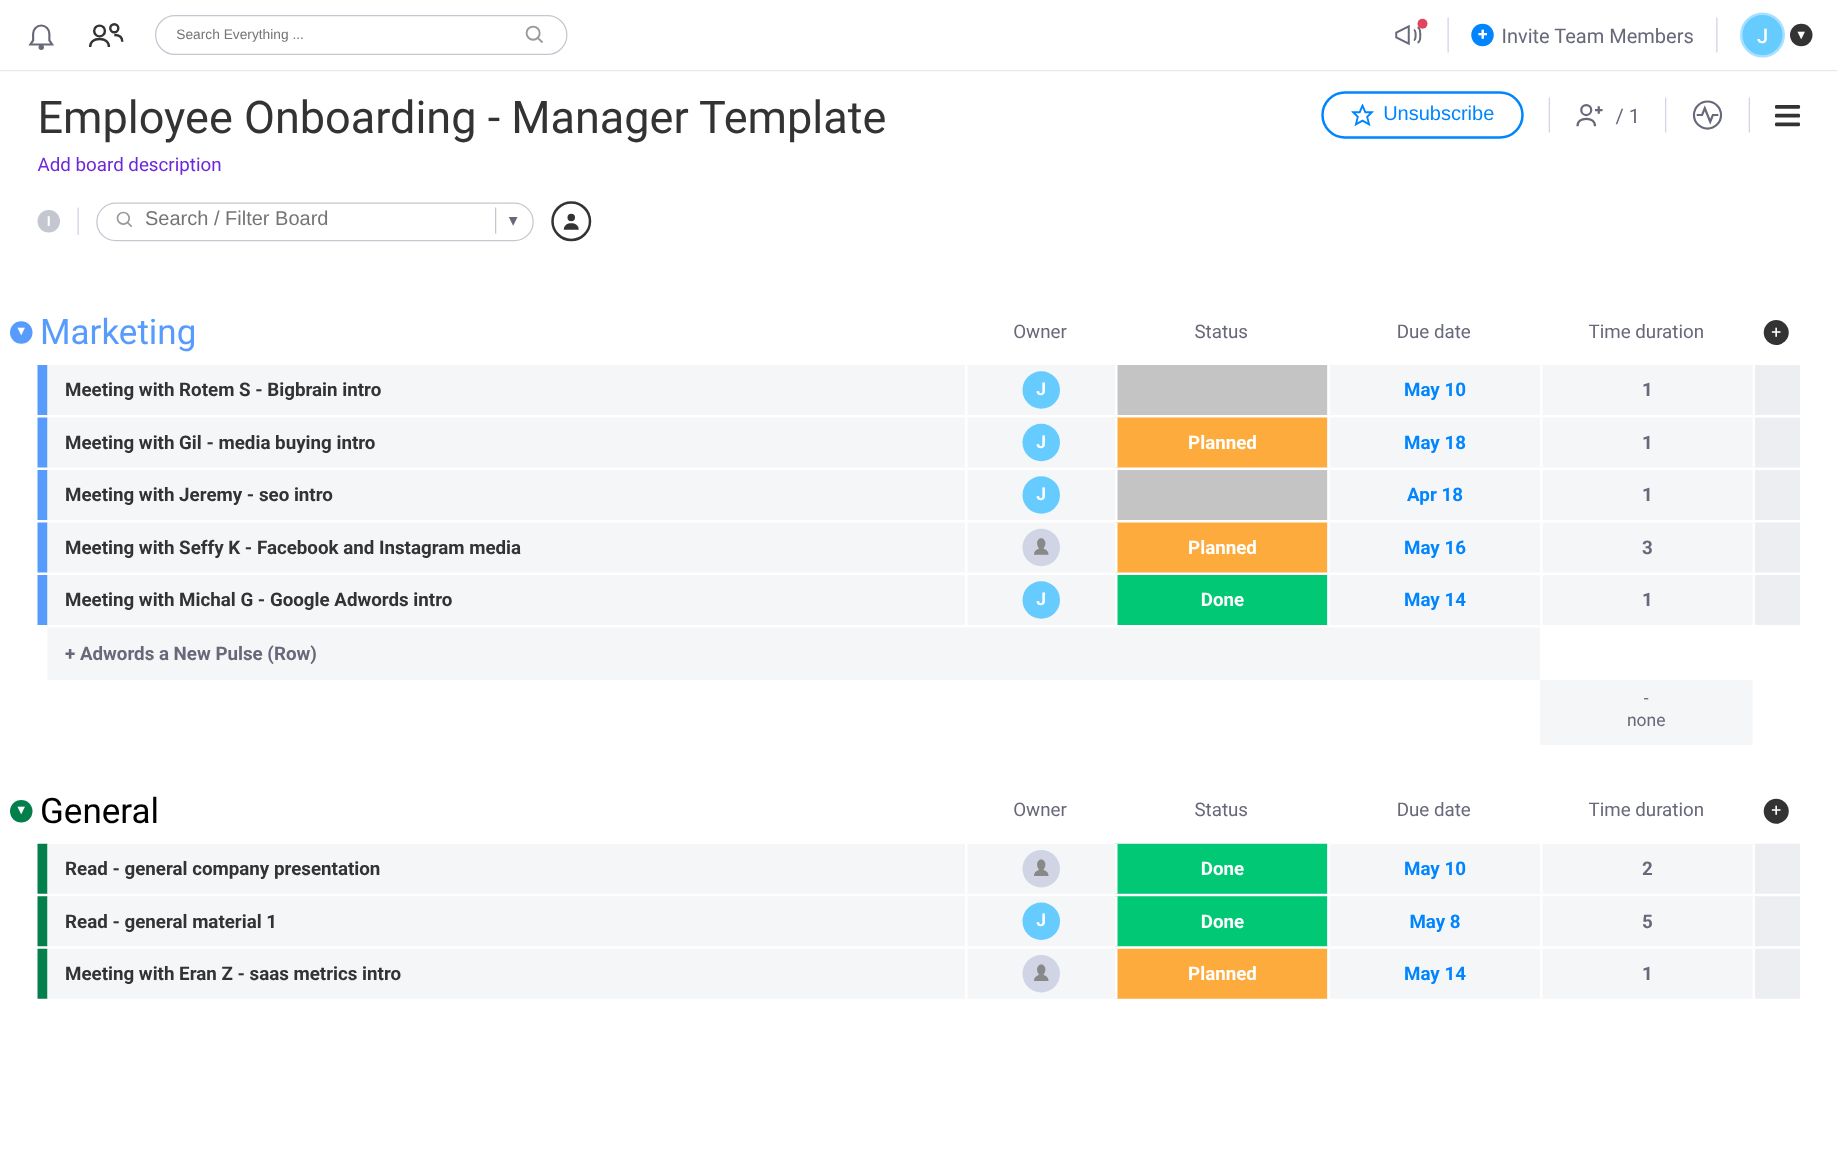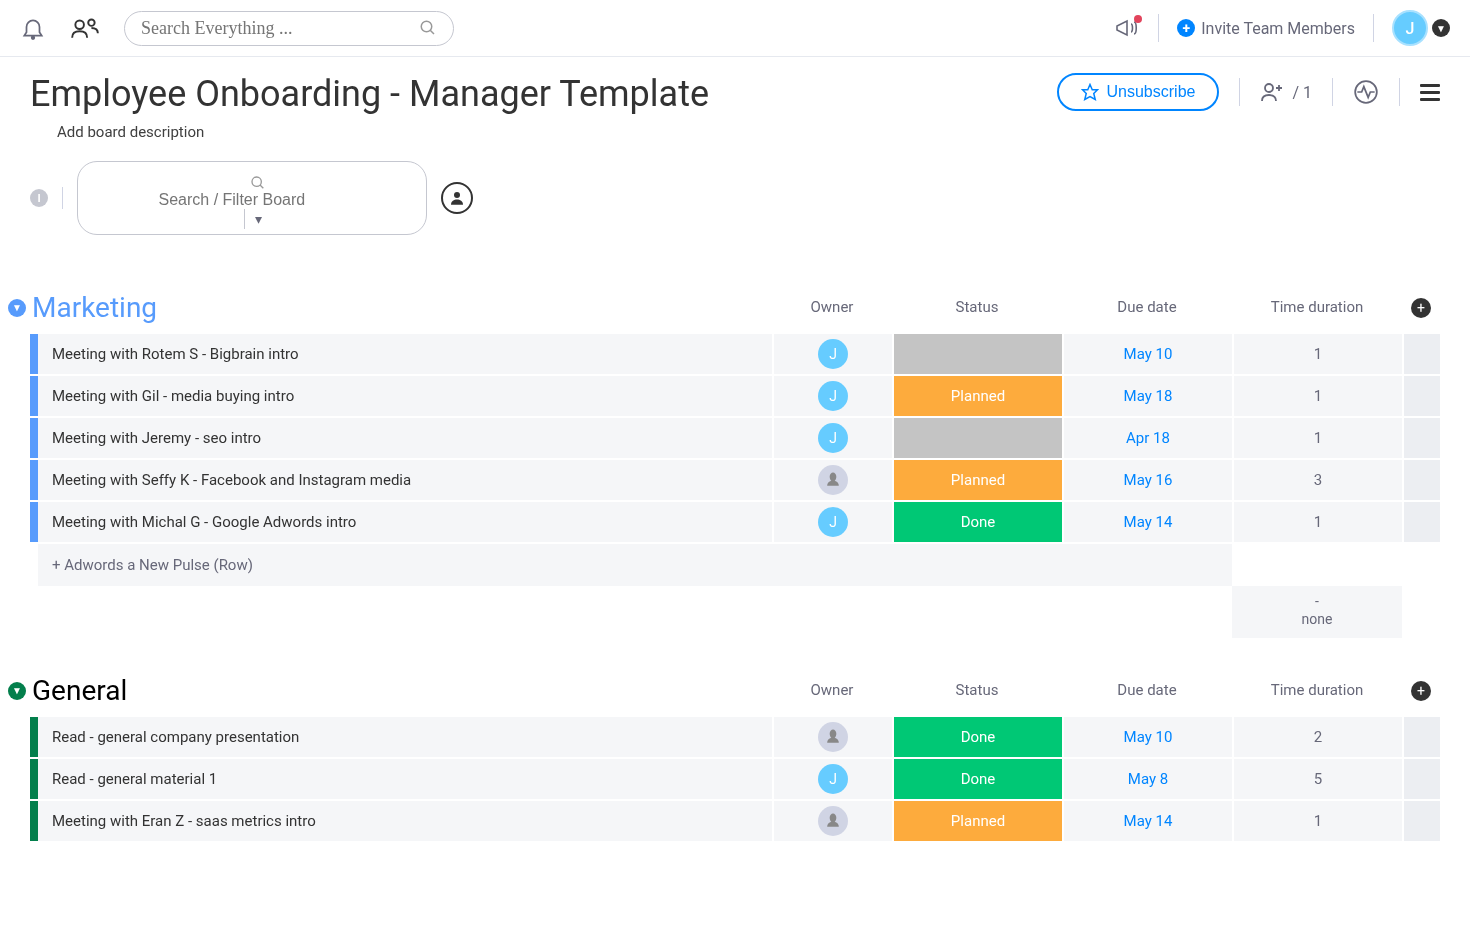--- a/index.html
+++ b/index.html
@@ -3,65 +3,65 @@
 <meta charset="utf-8">
 <style>
 * { box-sizing: border-box; margin: 0; padding: 0; }
 body { font-family: -apple-system, BlinkMacSystemFont, "Segoe UI", Roboto, sans-serif; background: #fff; color: #333; font-size: 14px; }
 
 
 .topbar { display: flex; align-items: center; padding: 10px 20px; border-bottom: 1px solid #e6e9ef; gap: 16px; }
 .topbar-left { display: flex; align-items: center; gap: 24px; }
 .icon-btn { cursor: pointer; color: #676879; display: inline-flex; align-items: center; justify-content: center; }
 .search-global { display: flex; align-items: center; border: 1px solid #c5c7d0; border-radius: 20px; padding: 6px 16px; width: 330px; }
-.search-global input { border: none; outline: none; flex: 1; font-size: 18px; color: #676879; background: transparent; font-family: Liberation Serif, serif; }
+.search-global input { border: none; outline: none; flex: 1; font-size: 11px; color: #676879; background: transparent; }
 .topbar-right { margin-left: auto; display: flex; align-items: center; gap: 18px; }
 .announce-wrap { position: relative; }
 .red-dot { position: absolute; top: -2px; right: -2px; width: 8px; height: 8px; background: #e2445c; border-radius: 50%; }
 .divider { width: 1px; height: 28px; background: #d0d4e4; }
 .invite-link { display: flex; align-items: center; gap: 6px; color: #676879; font-size: 16px; cursor: pointer; }
 .plus-circle { width: 18px; height: 18px; border-radius: 50%; background: #0085ff; color: #fff; display: inline-flex; align-items: center; justify-content: center; font-size: 14px; font-weight: bold; }
 .avatar { width: 36px; height: 36px; border-radius: 50%; background: #66ccff; border: 2px solid #a8e1ff; color: #fff; display: inline-flex; align-items: center; justify-content: center; font-weight: 500; font-size: 16px; }
 .avatar-menu { display: flex; align-items: center; gap: 4px; }
 .chev-circle { width: 18px; height: 18px; border-radius: 50%; background: #333; color: #fff; display:inline-flex; align-items:center; justify-content:center; font-size:10px;}
 
 
 .page-header { padding: 16px 30px 0 30px; display: flex; align-items: flex-start; }
 .page-title { font-size: 36px; font-weight: 400; color: #333; }
-.page-desc { color: #404040; font-size: 15px; margin-top: 8px; margin-left: 27px; }
+.page-desc { color: #6d28d9; font-size: 15px; margin-top: 8px; }
 .header-actions { margin-left: auto; display: flex; align-items: center; gap: 20px; }
 .unsubscribe-btn { border: 2px solid #0085ff; color: #0085ff; background: #fff; border-radius: 24px; padding: 8px 22px; font-size: 16px; display: inline-flex; align-items: center; gap: 8px; cursor: pointer; }
 .members-count { display: flex; align-items: center; gap: 4px; color: #676879; font-size: 16px; }
 .hamburger { display: flex; flex-direction: column; gap: 4px; cursor: pointer; }
 .hamburger span { width: 20px; height: 3px; background: #333; border-radius: 1px; }
 
 
 .filter-row { display: flex; align-items: center; gap: 14px; padding: 20px 30px 10px 30px; }
 .info-dot { width: 18px; height: 18px; border-radius: 50%; background: #c5c7d0; color: #fff; display:inline-flex;align-items:center;justify-content:center;font-size:11px;font-weight:bold;}
-.search-board { display: flex; align-items: center; border: 1px solid #c5c7d0; border-radius: 20px; padding: 13px 2px 5px 14px; width: 350px; flex-direction: column; }
+.search-board { display: flex; align-items: center; border: 1px solid #c5c7d0; border-radius: 20px; padding: 3px 2px 5px 14px; width: 350px; }
 .search-board input { border: none; outline: none; flex: 1; font-size: 16px; color: #676879; background: transparent; }
 .search-board .dd { border-left: 1px solid #c5c7d0; padding: 2px 10px; color: #676879; cursor:pointer; }
 .person-filter { width: 32px; height: 32px; border-radius: 50%; border: 2px solid #333; display:inline-flex;align-items:center;justify-content:center; cursor:pointer;}
 
 
 .board { padding: 10px 30px 40px 8px; }
 .group { margin-top: 36px; }
 .group-header { display: flex; align-items: center; }
 .group-toggle { width: 18px; height: 18px; border-radius:50%; display:inline-flex;align-items:center;justify-content:center; color:#fff; font-size:10px; margin-right:6px; cursor:pointer;}
 .group-title { font-size: 28px; font-weight: 400; flex: 0 0 auto; }
 .col-headers { display: flex; margin-left: auto; }
 .col-header { text-align: center; color: #676879; font-size: 15px; }
 .col-owner { width: 120px; }
 .col-status { width: 170px; }
 .col-due { width: 170px; }
 .col-time { width: 170px; }
 .col-add { width: 38px; display:flex;align-items:center;justify-content:center;}
 .add-col-icon { width: 20px; height: 20px; border-radius:50%; background:#333; color:#fff; display:inline-flex;align-items:center;justify-content:center; font-size:14px; cursor:pointer;}
 
-.rows { margin-top: 10px; padding-left: 22px; }
+.rows { margin-top: 10px; padding-left: 22px; font-weight: bold; }
 .row { display: flex; align-items: stretch; border-bottom: 2px solid #fff; height: 42px; }
 .row-stripe { width: 8px; }
 .row-name { flex: 1; background: #f5f6f8; display: flex; align-items: center; padding-left: 14px; color: #333; font-size: 15px; cursor: pointer; }
 .cell { border-left: 2px solid #fff; display:flex; align-items:center; justify-content:center; font-size:15px;}
 .cell-owner { width: 120px; background: #f5f6f8; }
 .cell-status { width: 170px; color:#fff; }
 .cell-due { width: 170px; background:#f5f6f8; color:#0085ff; }
 .cell-time { width: 170px; background:#f5f6f8; color:#676879; }
 .cell-end { width: 38px; background: #eceef2; }
 .owner-badge { width: 30px; height: 30px; border-radius:50%; background:#66ccff; color:#fff; display:inline-flex;align-items:center;justify-content:center;font-size:14px;}

